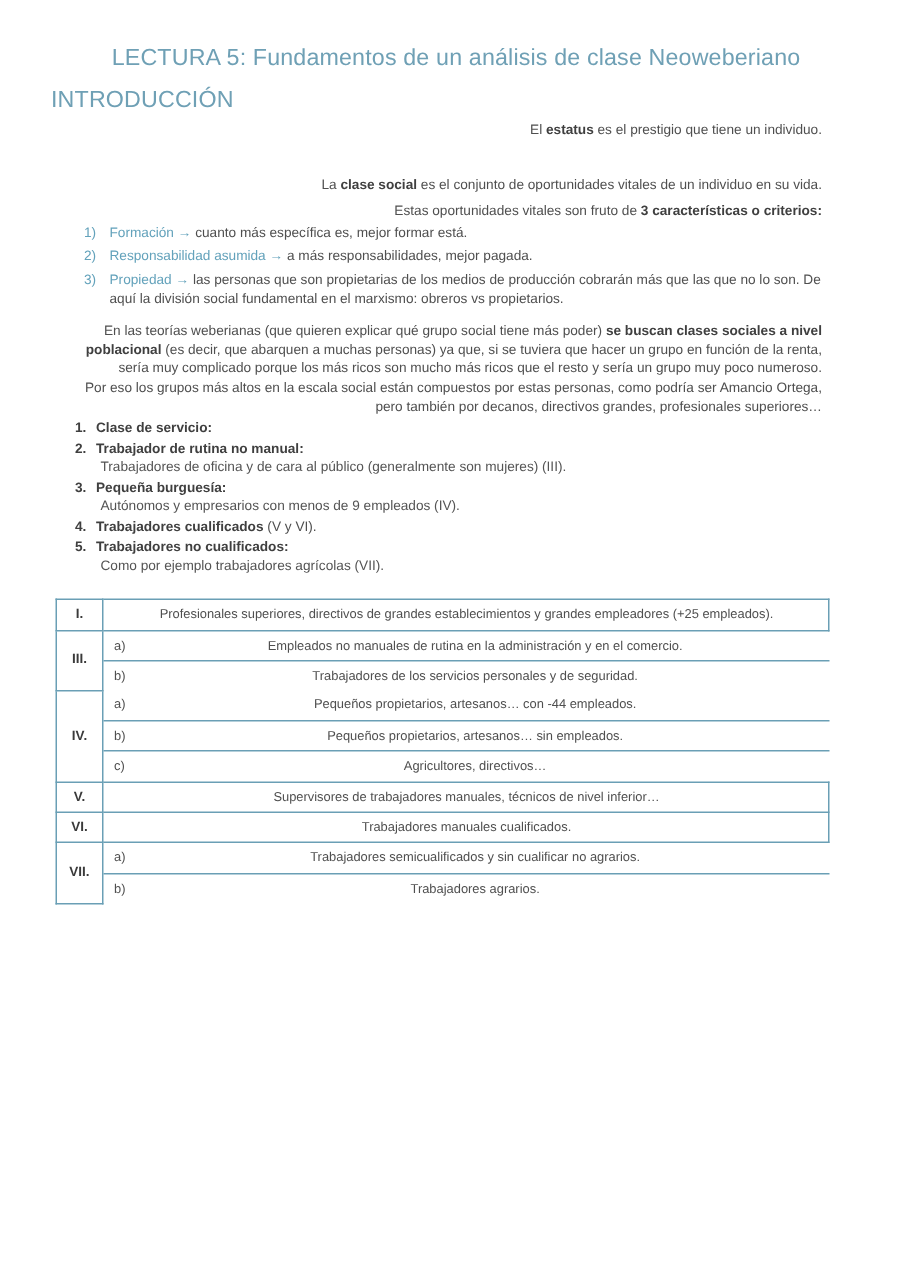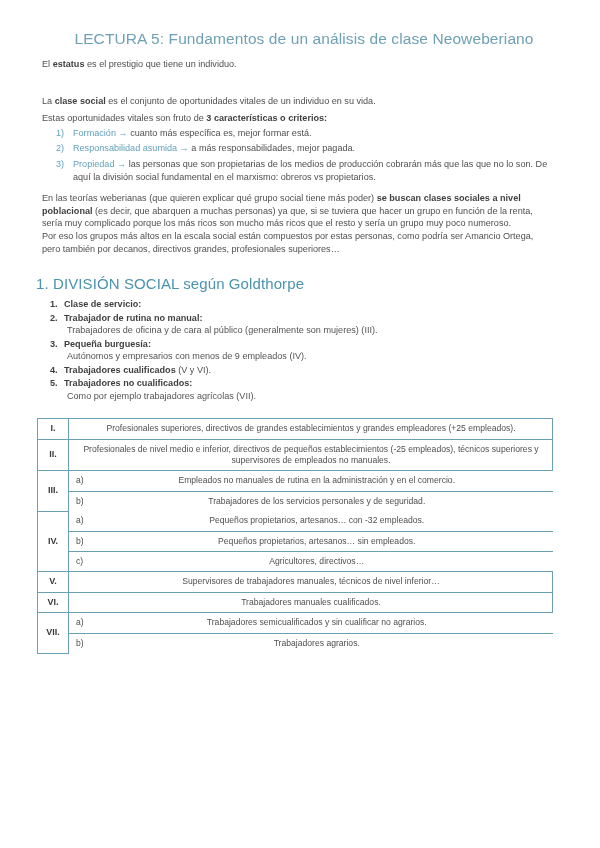--- a/index.html
+++ b/index.html
@@ -47,20 +47,21 @@
     margin: 20px 0 6px 2px;
     letter-spacing: .1px;
   }
 
   
   .para {
     font-size: 9.1px;
     line-height: 12.6px;
     margin: 0 0 2px 8px;
     color: #4f4f4f;
+    text-align: right;
   }
   .para.tight { margin-bottom: 0; }
   .para.block { margin-bottom: 5px; margin-top: 24px; }
   .gap { height: 6px; }
   b, strong { font-weight: bold; color: #3f3f3f; }
   .teal { color: #63a2bb; }
   .arrow { letter-spacing: 0; }
 
   
   ol.intro-list {
@@ -157,20 +158,21 @@
     border: none;
   }
 </style>
 </head>
 <body>
 
 <div class="page">
 
   <div class="doc-title">LECTURA 5: Fundamentos de un análisis de clase Neoweberiano</div>
 
+  <div class="sec-heading">INTRODUCCIÓN</div>
 
   <p class="para tight"><span>El </span><b>estatus</b><span> es el prestigio que tiene un individuo.</span></p>
 
   <p class="para block"><span>La </span><b>clase social</b><span> es el conjunto de oportunidades vitales de un individuo en su vida.</span></p>
 
   <p class="para"><span>Estas oportunidades vitales son fruto de </span><b>3 características o criterios:</b></p>
 
   <ol class="intro-list">
     <li>
       <span class="lnum">1)</span><span class="teal">Formación</span><span class="teal arrow"> → </span><span>cuanto más específica es, mejor formar está.</span>
@@ -182,21 +184,20 @@
       <span class="lnum">3)</span><span class="teal">Propiedad</span><span class="teal arrow"> → </span><span>las personas que son propietarias de los medios de producción cobrarán más que las que no lo son. De aquí la división social fundamental en el marxismo: obreros vs propietarios.</span>
     </li>
   </ol>
 
   <div class="gap"></div>
 
   <p class="para tight"><span>En las teorías weberianas (que quieren explicar qué grupo social tiene más poder) </span><b>se buscan clases sociales a nivel poblacional</b><span> (es decir, que abarquen a muchas personas) ya que, si se tuviera que hacer un grupo en función de la renta, sería muy complicado porque los más ricos son mucho más ricos que el resto y sería un grupo muy poco numeroso.</span></p>
 
   <p class="para">Por eso los grupos más altos en la escala social están compuestos por estas personas, como podría ser Amancio Ortega, pero también por decanos, directivos grandes, profesionales superiores…</p>
 
-  <div class="sec-heading-2">1. DIVISIÓN SOCIAL según Goldthorpe</div>
 
   <ol class="gold-list">
     <li>
       <span class="gnum">1.</span><span class="gold-term">Clase de servicio:</span>
     </li>
     <li>
       <span class="gnum">2.</span><span class="gold-term">Trabajador de rutina no manual:</span>
       <span class="gold-desc">Trabajadores de oficina y de cara al público (generalmente son mujeres) (III).</span>
     </li>
     <li>
@@ -210,24 +211,20 @@
       <span class="gnum">5.</span><span class="gold-term">Trabajadores no cualificados:</span>
       <span class="gold-desc">Como por ejemplo trabajadores agrícolas (VII).</span>
     </li>
   </ol>
 
   <table class="class-table">
     <tbody>
       <tr>
         <td class="rn">I.</td>
         <td class="cell">Profesionales superiores, directivos de grandes establecimientos y grandes empleadores (+25 empleados).</td>
-      </tr>
-      <tr>
-        <td class="rn">II.</td>
-        <td class="cell">Profesionales de nivel medio e inferior, directivos de pequeños establecimientos (-25 empleados), técnicos superiores y supervisores de empleados no manuales.</td>
       </tr>
       <tr>
         <td class="rn">III.</td>
         <td class="host">
           <table class="nested">
               <tbody>
             <tr>
                   <td class="subcell" style="border-top:none;border-left:none;border-right:none;"><span class="sublabel">a)</span><span>Empleados no manuales de rutina en la administración y en el comercio.</span></td>
                 </tr>
             <tr>
@@ -236,21 +233,21 @@
           </tbody>
             </table>
         </td>
       </tr>
       <tr>
         <td class="rn">IV.</td>
         <td class="host">
           <table class="nested">
               <tbody>
             <tr>
-                  <td class="subcell" style="border-top:none;border-left:none;border-right:none;"><span class="sublabel">a)</span><span>Pequeños propietarios, artesanos… con -32 empleados.</span></td>
+                  <td class="subcell" style="border-top:none;border-left:none;border-right:none;"><span class="sublabel">a)</span><span>Pequeños propietarios, artesanos… con -44 empleados.</span></td>
                 </tr>
             <tr>
                   <td class="subcell" style="border-left:none;border-right:none;"><span class="sublabel">b)</span><span>Pequeños propietarios, artesanos… sin empleados.</span></td>
                 </tr>
             <tr>
                   <td class="subcell" style="border:none;"><span class="sublabel">c)</span><span>Agricultores, directivos…</span></td>
                 </tr>
           </tbody>
             </table>
         </td>

